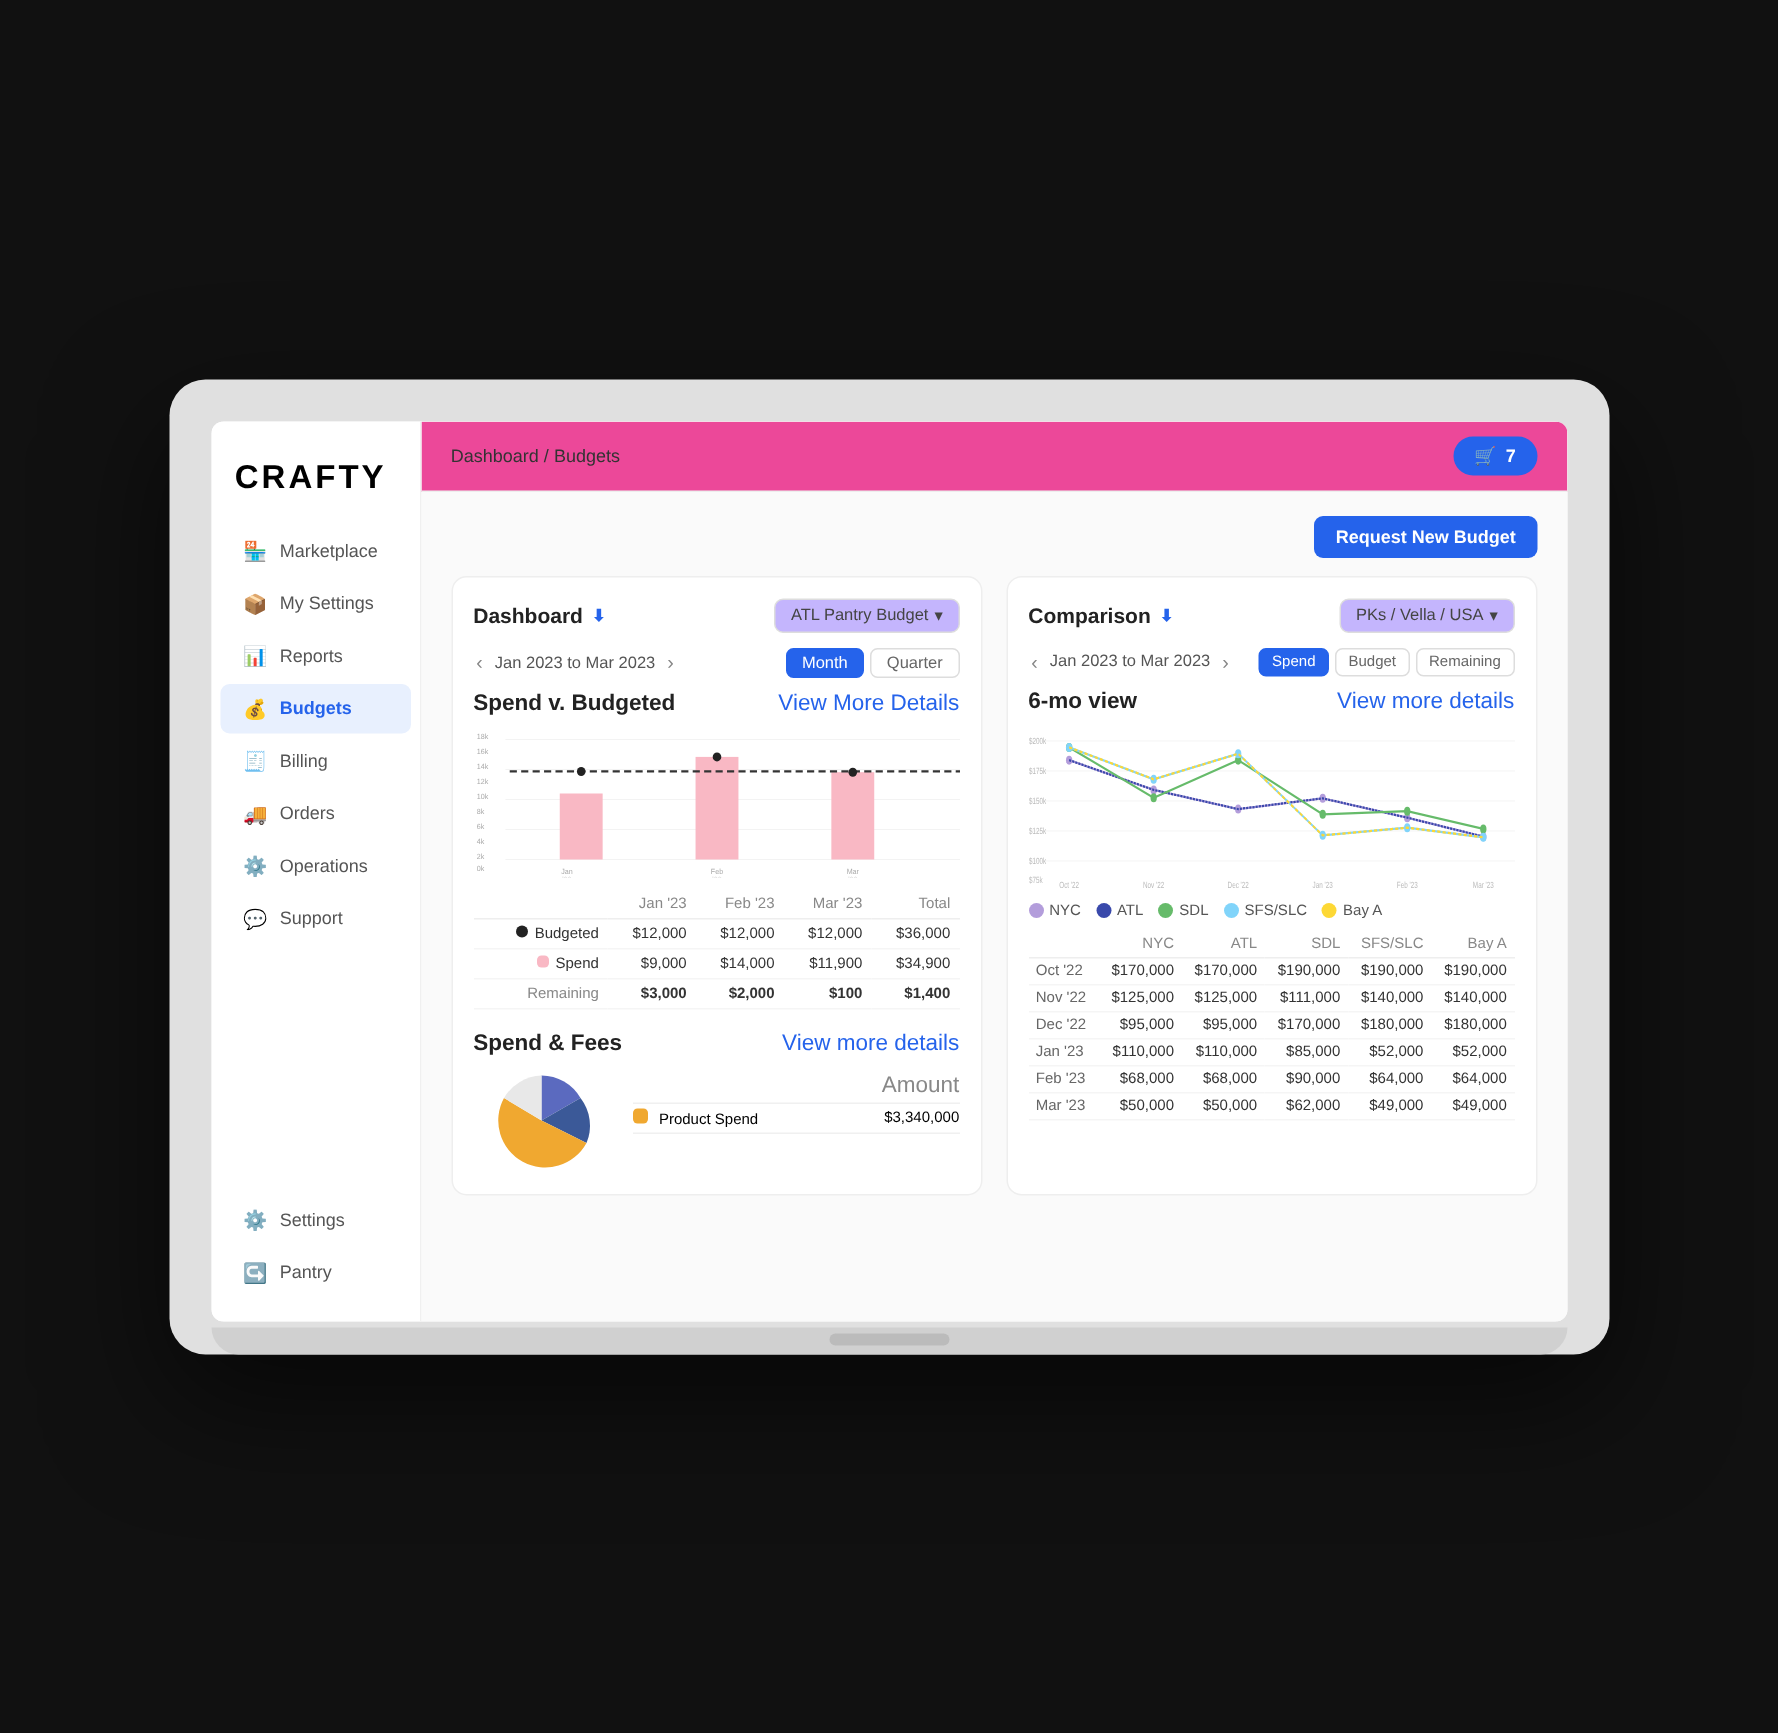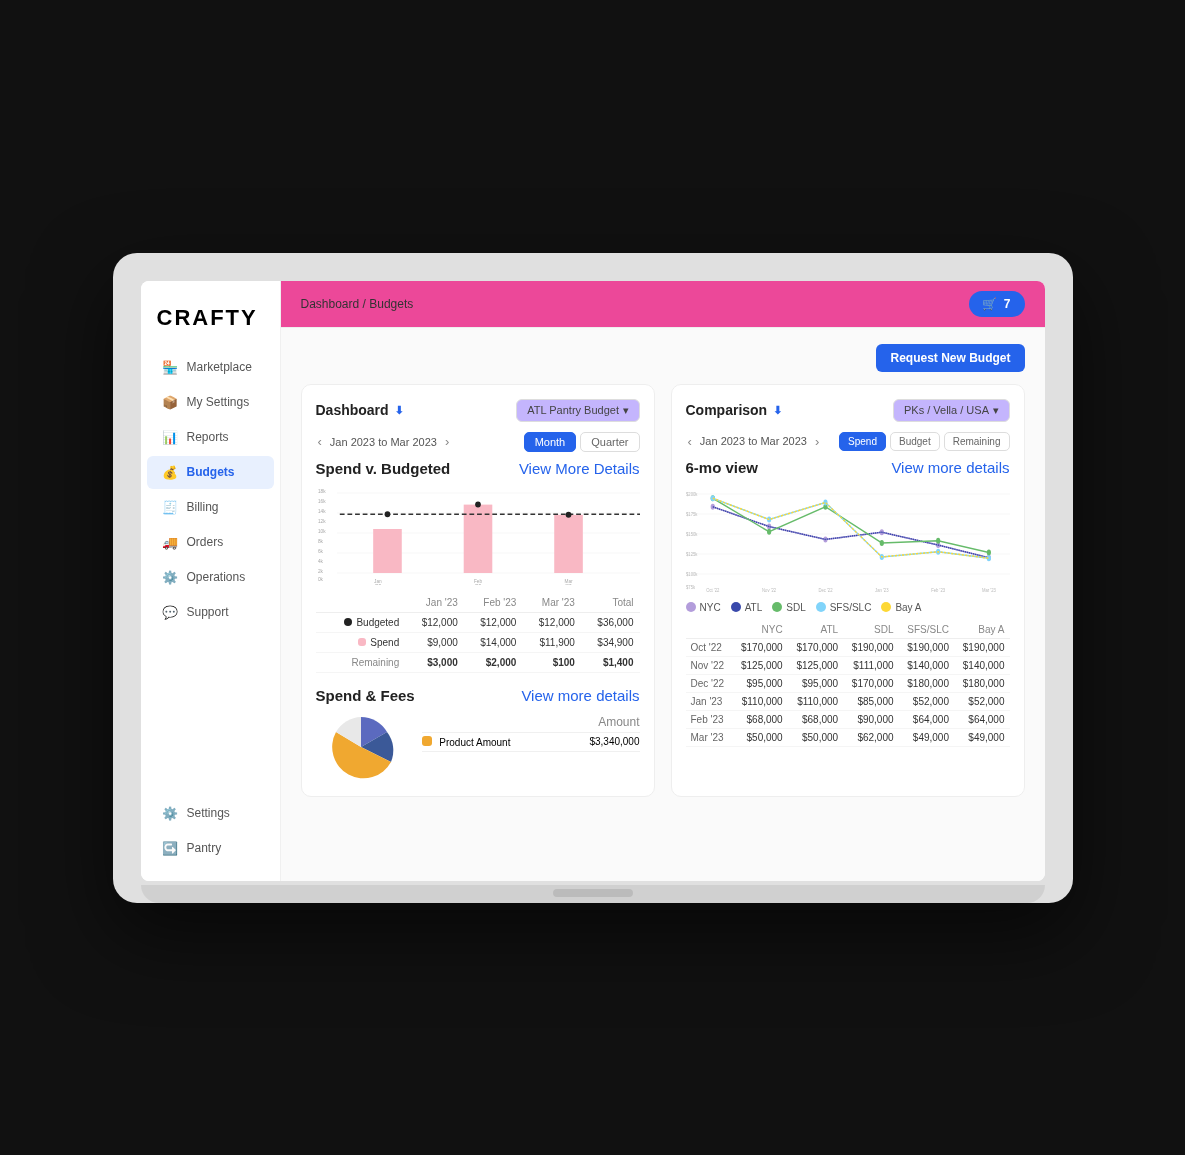--- a/index.html
+++ b/index.html
@@ -597,26 +597,26 @@
 
                       <path d="M45,35 L45,5 A30,30 0 0,1 71,20 Z" fill="#5b6abf"></path>
                       <path d="M45,35 L71,20 A30,30 0 0,1 75,50 Z" fill="#3b5998"></path>
                       <path d="M45,35 L75,50 A30,30 0 1,1 20,20 Z" fill="#f0a830"></path>
                       <path d="M45,35 L20,20 A30,30 0 0,1 45,5 Z" fill="#e8e8e8"></path>
                     </svg>
                   </div>
                   <div class="fees-table">
                     <div class="fees-table-row">
                       <span></span>
-                      <span style="font-size:12px;color:#888;">Amount</span>
+                      <span style="font-size:15px;color:#888;">Amount</span>
                     </div>
                     <div class="fees-table-row">
                       <span>
                         <span class="fees-legend-dot" style="background:#f0a830;"></span>
-                        <span>Product Amount</span>
+                        <span>Product Spend</span>
                       </span>
                       <span>$3,340,000</span>
                     </div>
                   </div>
                 </div>
               </div>
             </div>
 
             <div class="panel">
               <div class="panel-header">

